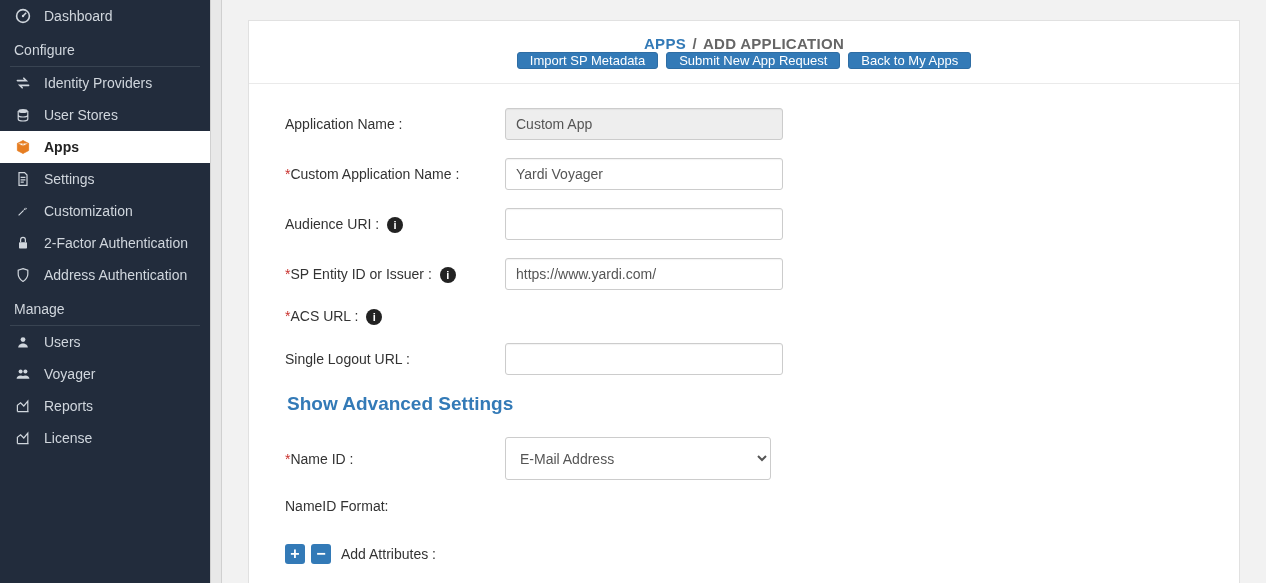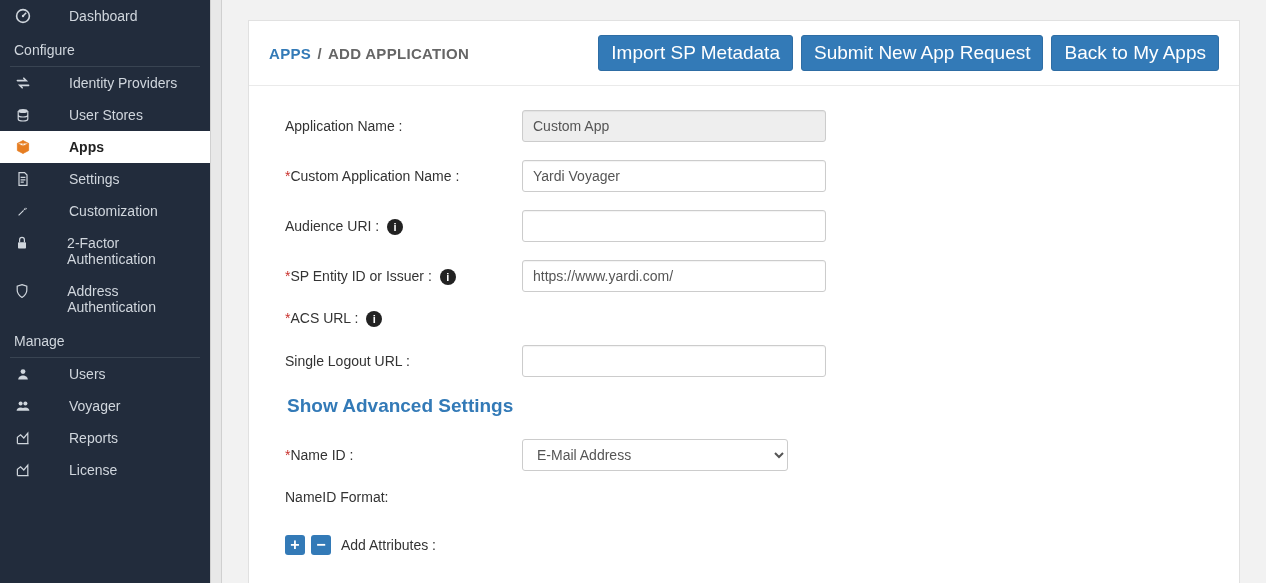--- a/index.html
+++ b/index.html
@@ -28,26 +28,25 @@
       font-size: 14px;
       color: #d0d6dd;
     }
     .nav-divider {
       height: 1px;
       background: #394452;
       margin: 0 10px;
     }
     .nav-item {
       display: flex;
-      align-items: flex-start;
+      align-items: center;
       padding: 8px 14px;
       cursor: pointer;
       font-size: 14px;
       color: #d0d6dd;
-      gap: 25px;
     }
     .nav-item .icon {
       width: 18px;
       margin-right: 12px;
       display: inline-flex;
       align-items: center;
       justify-content: center;
       color: #d0d6dd;
     }
     .nav-item.active {
@@ -76,49 +75,49 @@
     .panel {
       background: #fff;
       border: 1px solid #e1e1e1;
     }
     .panel-header {
       display: flex;
       align-items: center;
       justify-content: space-between;
       padding: 14px 20px;
       border-bottom: 1px solid #eaeaea;
+      flex-direction: column;
     }
     .breadcrumb {
       font-size: 15px;
       font-weight: bold;
       color: #666;
       letter-spacing: 0.3px;
     }
     .breadcrumb .apps-link { color: #337ab7; }
     .breadcrumb .sep { color: #666; margin: 0 2px; }
     .header-buttons { display: flex; gap: 8px; }
     .btn-primary {
       background: #337ab7;
       border: 1px solid #2e6da4;
       color: #fff;
-      font-size: 19px;
-      padding: 6px 12px;
+      font-size: 13px;
+      padding: 0 12px;
       border-radius: 3px;
       cursor: pointer;
     }
 
     .panel-body {
       padding: 24px 36px 32px 36px;
     }
 
     .form-row {
       display: flex;
       align-items: center;
       margin-bottom: 18px;
-      gap: 17px;
     }
     .form-label {
       width: 220px;
       font-size: 14px;
       color: #333;
       padding-right: 10px;
     }
     .form-label .req { color: #c9302c; }
     .form-label .info {
       display: inline-flex;
@@ -133,40 +132,40 @@
       font-weight: bold;
       margin-left: 4px;
       cursor: help;
     }
     .form-control {
       padding: 6px 10px;
       border: 1px solid #ccc;
       border-radius: 3px;
       font-size: 14px;
       color: #555;
-      width: 304px;
+      width: 278px;
       height: 32px;
       box-shadow: inset 0 1px 1px rgba(0,0,0,.05);
     }
     .form-control.readonly {
       background: #eeeeee;
       color: #555;
     }
     .select-wrap {
       position: relative;
       width: 266px;
     }
     .select-wrap select {
       width: 100%;
       padding: 6px 10px;
       border: 1px solid #ccc;
       border-radius: 3px;
       font-size: 14px;
       color: #555;
-      height: 32px;
+      height: 43px;
       background: #fff;
     }
 
     .adv-link {
       margin-left: 0;
       margin-top: 4px;
       margin-bottom: 22px;
       color: #337ab7;
       font-weight: bold;
       cursor: pointer;

